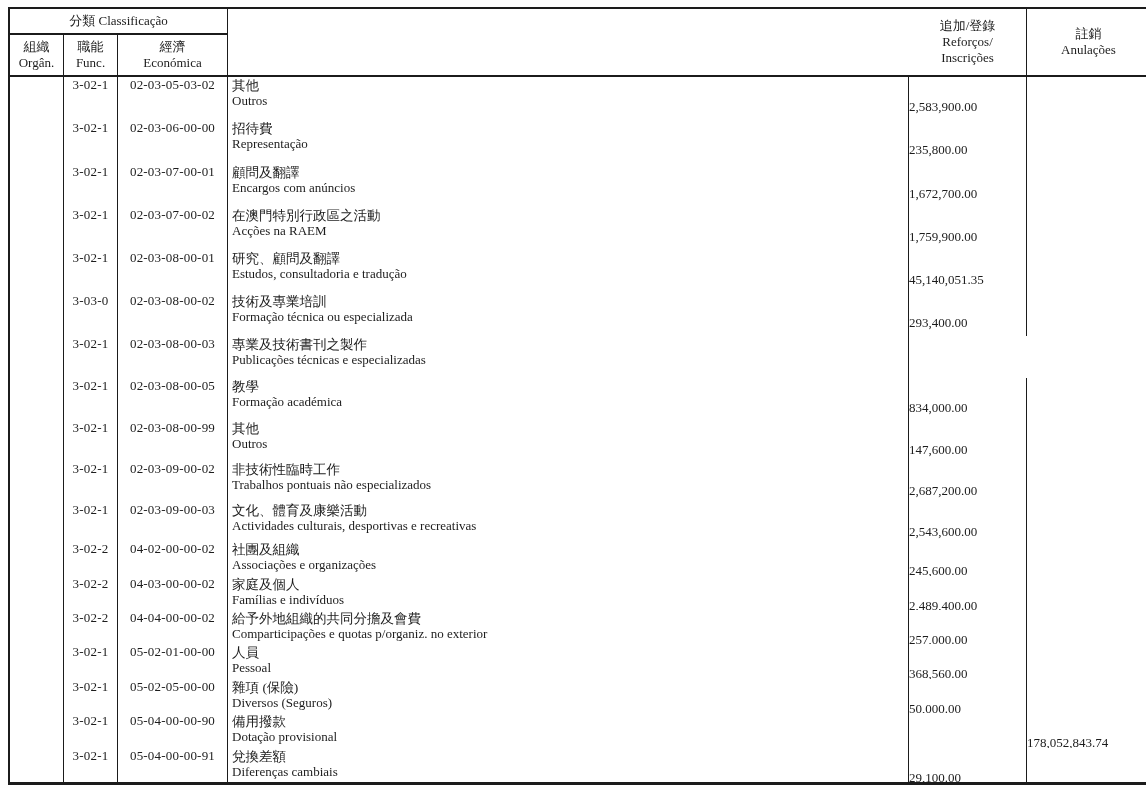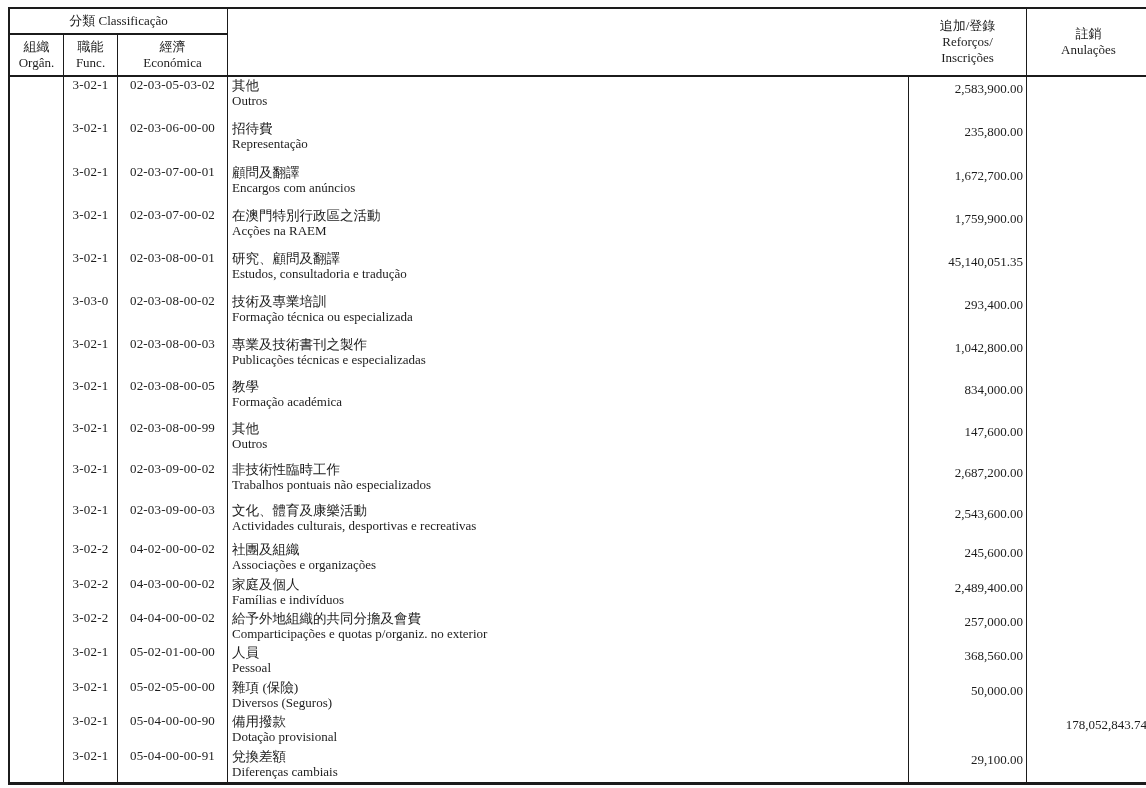--- a/index.html
+++ b/index.html
@@ -75,21 +75,21 @@
   .bc { box-sizing:border-box; border-right:1px solid #1b1b1b; overflow:hidden; }
   .bc.last { border-right:none; }
   .code {
     text-align:center; padding-top:0;
     font-size:13px; letter-spacing:0.2px; white-space:nowrap;
   }
   .name { padding:1px 4px 0 4px; }
   .zh { font-size:13.5px; line-height:15px; white-space:nowrap; }
   .pt { font-size:13px;  line-height:15px; white-space:nowrap; }
   .amt {
-    text-align:right; padding:4px 3px 0 0;
+    padding:22px 3px 0 0;
     font-size:13px; white-space:nowrap;
   }
 </style>
 </head>
 <body>
 
 <div class="page">
   <div class="doc-table">
 
     <div class="hdr">
@@ -187,21 +187,20 @@
     <div class="bc amt last"></div>
   </div>
         <div class="brow">
     <div class="bc code"></div>
     <div class="bc code">3-02-1</div>
     <div class="bc code">02-03-08-00-03</div>
     <div class="bc name">
       <div class="zh">專業及技術書刊之製作</div>
       <div class="pt">Publicações técnicas e especializadas</div>
     </div>
-    <div class="bc amt">1,042,800.00</div>
     <div class="bc amt last"></div>
   </div>
         <div class="brow">
     <div class="bc code"></div>
     <div class="bc code">3-02-1</div>
     <div class="bc code">02-03-08-00-05</div>
     <div class="bc name">
       <div class="zh">教學</div>
       <div class="pt">Formação académica</div>
     </div>

